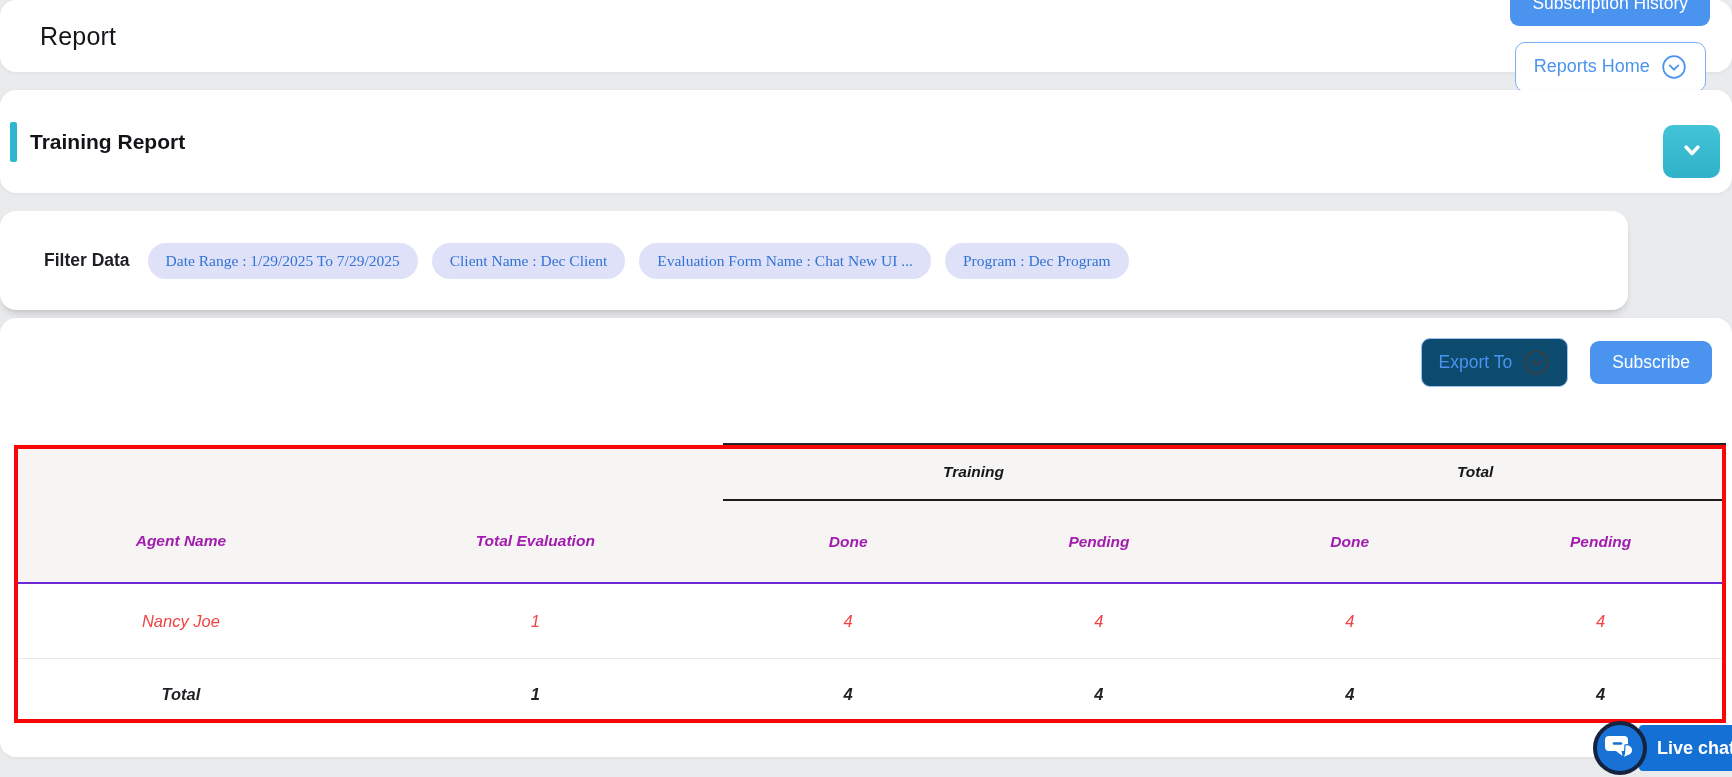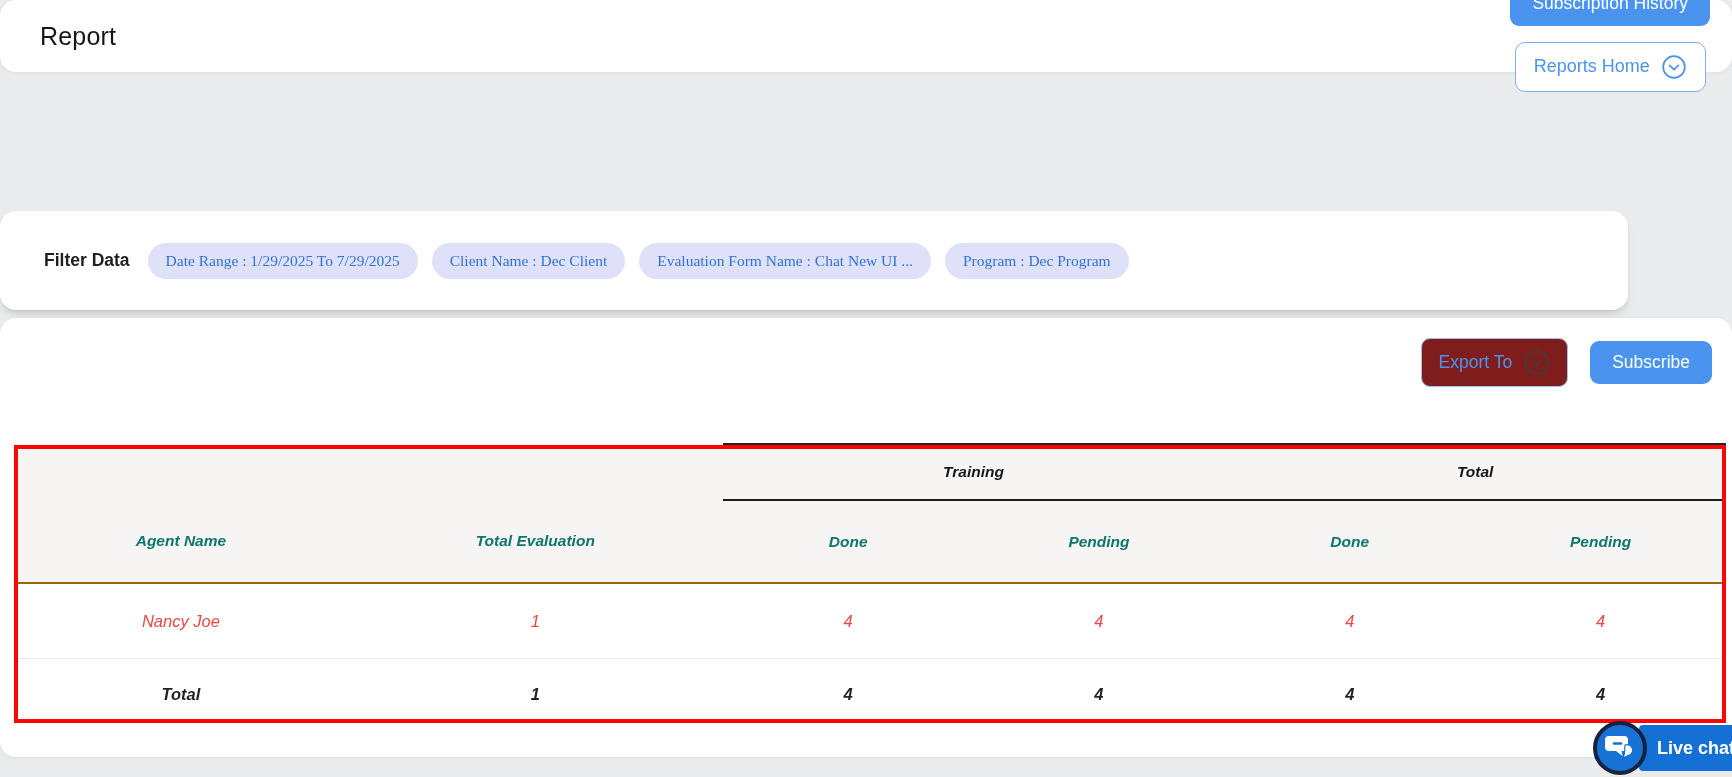--- a/index.html
+++ b/index.html
@@ -65,21 +65,21 @@
   }
 
   
   .main-card{
     position:absolute;left:0;top:318px;width:1732px;height:439px;
   }
   .actions-row{
     position:absolute;top:20px;right:20px;display:flex;align-items:center;gap:22px;
   }
   .btn-export{
-    background:#7f1d1d;color:#4a94ef;font-size:17.5px;
+    background:#0c4a6e;color:#4a94ef;font-size:17.5px;
     border:1.5px solid #9dc0f5;border-radius:9px;
     padding:10px 17px;display:flex;align-items:center;gap:11px;
   }
   .btn-export .circle-chevron{color:#3c3e42;}
   .btn-subscribe{
     background:#4a94ef;color:#ffffff;font-size:17.5px;
     padding:11px 22px;border-radius:9px;
   }
 
   
@@ -92,22 +92,22 @@
     width:100%;border-collapse:collapse;table-layout:fixed;
   }
   table.report th, table.report td{padding:0;text-align:center;vertical-align:middle;}
   tr.group-row th{
     height:54px;background:#f6f5f3;font-size:15.5px;font-weight:700;color:#17181c;
   }
   tr.group-row th.group-span{
     border-top:2px solid #242424;border-bottom:2px solid #1c1c1c;
   }
   tr.cols-row th{
-    height:81px;background:#f6f5f3;font-size:15.5px;font-weight:700;color:#0f766e;
-    border-bottom:2px solid #a16207;
+    height:81px;background:#f6f5f3;font-size:15.5px;font-weight:700;color:#a21caf;
+    border-bottom:2px solid #6d28d9;
   }
   tbody td{
     height:74px;background:#ffffff;font-size:16.5px;color:#ef4444;
   }
   tbody tr.data-row td{border-bottom:1px solid #e7e9ec;}
   tbody tr.total-row td{height:71px;font-weight:700;color:#1f2226;}
 
   
   .livechat{
     position:absolute;left:1593px;top:721px;display:flex;align-items:center;z-index:50;
@@ -137,20 +137,31 @@
         <span class="circle-chevron">
           <svg width="26" height="26" viewBox="0 0 24 24">
             <circle cx="12" cy="12" r="10" fill="none" stroke="#4a94ef" stroke-width="1.6"></circle>
             <path d="M8 10.5 L12 14.5 L16 10.5" fill="none" stroke="#4a94ef" stroke-width="1.7" stroke-linecap="round" stroke-linejoin="round"></path>
           </svg>
         </span>
       </button>
     </div>
   </div>
 
+  <div class="card training-card">
+    <div class="accent-bar"></div>
+    <div class="training-title">Training Report</div>
+    <button class="collapse-btn">
+      <span>
+        <svg width="28" height="28" viewBox="0 0 28 28">
+          <path d="M8 11 L14 17.5 L20 11" fill="none" stroke="#ffffff" stroke-width="3.4" stroke-linecap="round" stroke-linejoin="round"></path>
+        </svg>
+      </span>
+    </button>
+  </div>
 
   <div class="card filter-card">
     <div class="filter-label">Filter Data</div>
     <div class="chips">
       <div class="chip">Date Range : 1/29/2025 To 7/29/2025</div>
       <div class="chip">Client Name : Dec Client</div>
       <div class="chip">Evaluation Form Name : Chat New UI ...</div>
       <div class="chip">Program : Dec Program</div>
     </div>
   </div>

